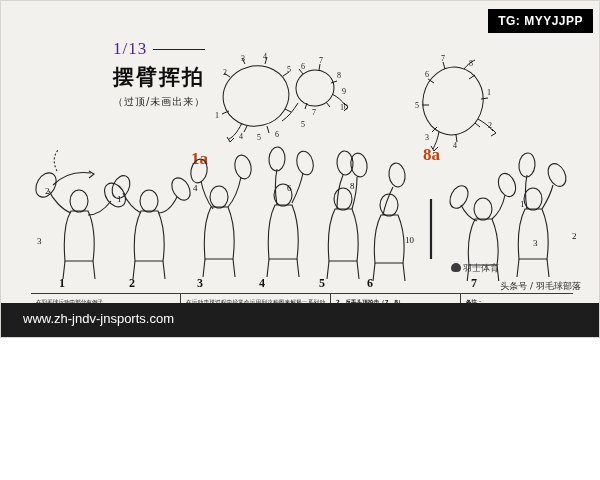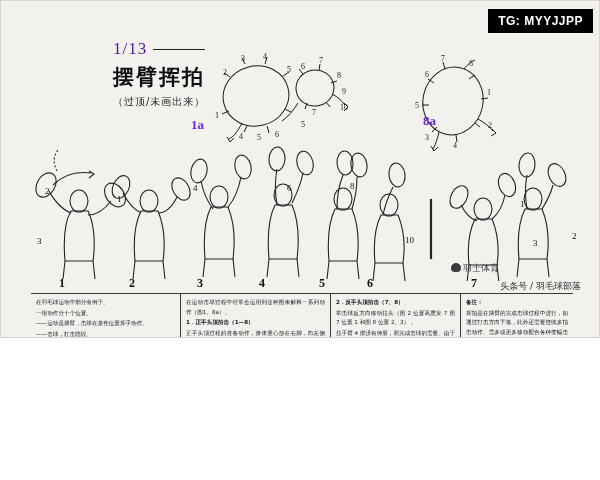--- a/index.html
+++ b/index.html
@@ -76,24 +76,25 @@
   
   #diagram-area {
     position: absolute;
     left: 0;
     top: 30px;
     width: 600px;
     height: 260px;
   }
   .fig-label {
     position: absolute;
-    font-size: 13px;
+    font-size: 17px;
     font-weight: bold;
     font-family: "Liberation Serif", serif;
-    color: #6d28d9;
+    color: #c2410c;
+    margin-top: 32px;
   }
   .loop-num {
     position: absolute;
     font-size: 8px;
     color: #1a1a1a;
     font-family: "Liberation Serif", serif;
   }
   .seq-num {
     position: absolute;
     font-size: 12px;
@@ -418,14 +419,17 @@
     </div>
   </div>
 
   <div id="edge-num">19</div>
 
   <div id="wechat-mark">
     <span class="wc-icon"></span><span>羽士体育</span>
   </div>
   <div id="toutiao-mark">头条号 / 羽毛球部落</div>
 
+  <div id="bottom-bar">
+    <div id="site-url">www.zh-jndv-jnsports.com</div>
+  </div>
 
 </div>
 
 </body></html>

